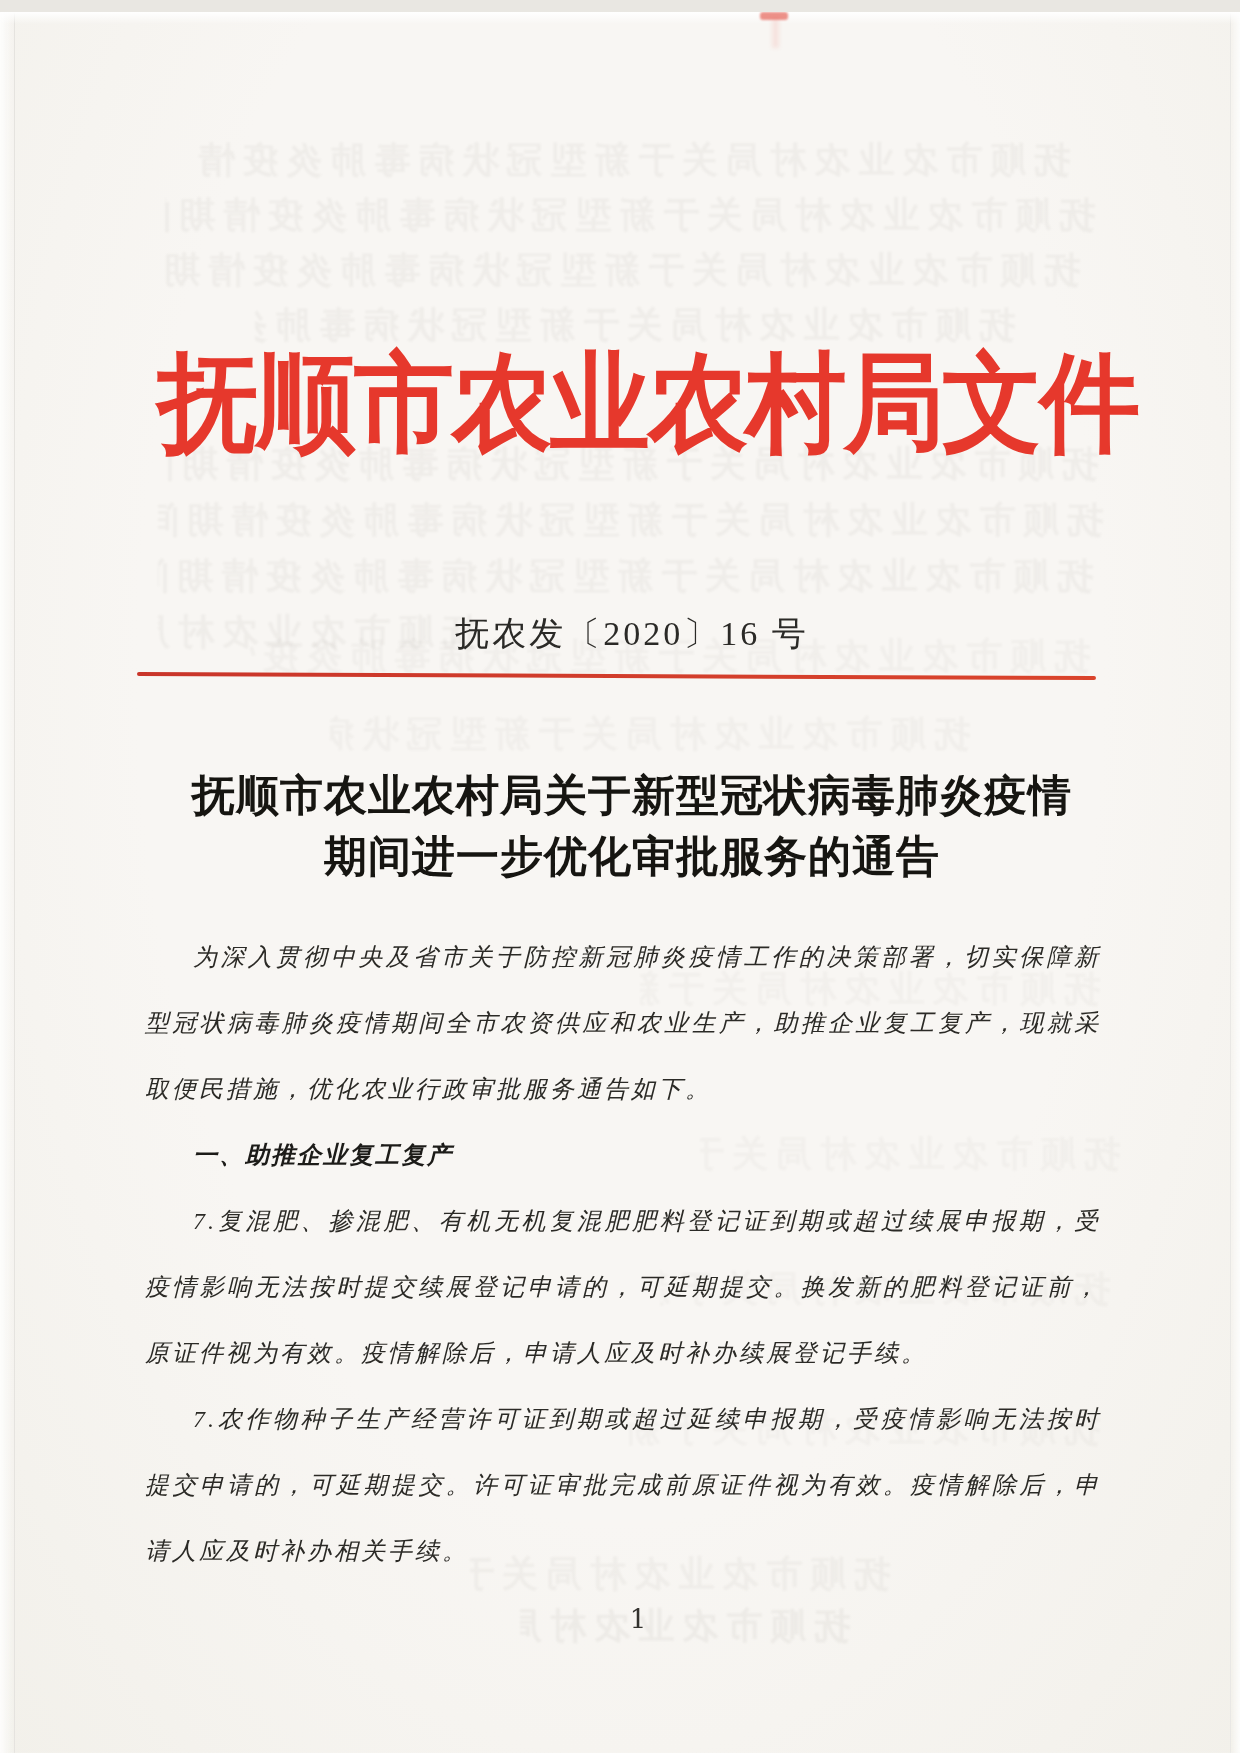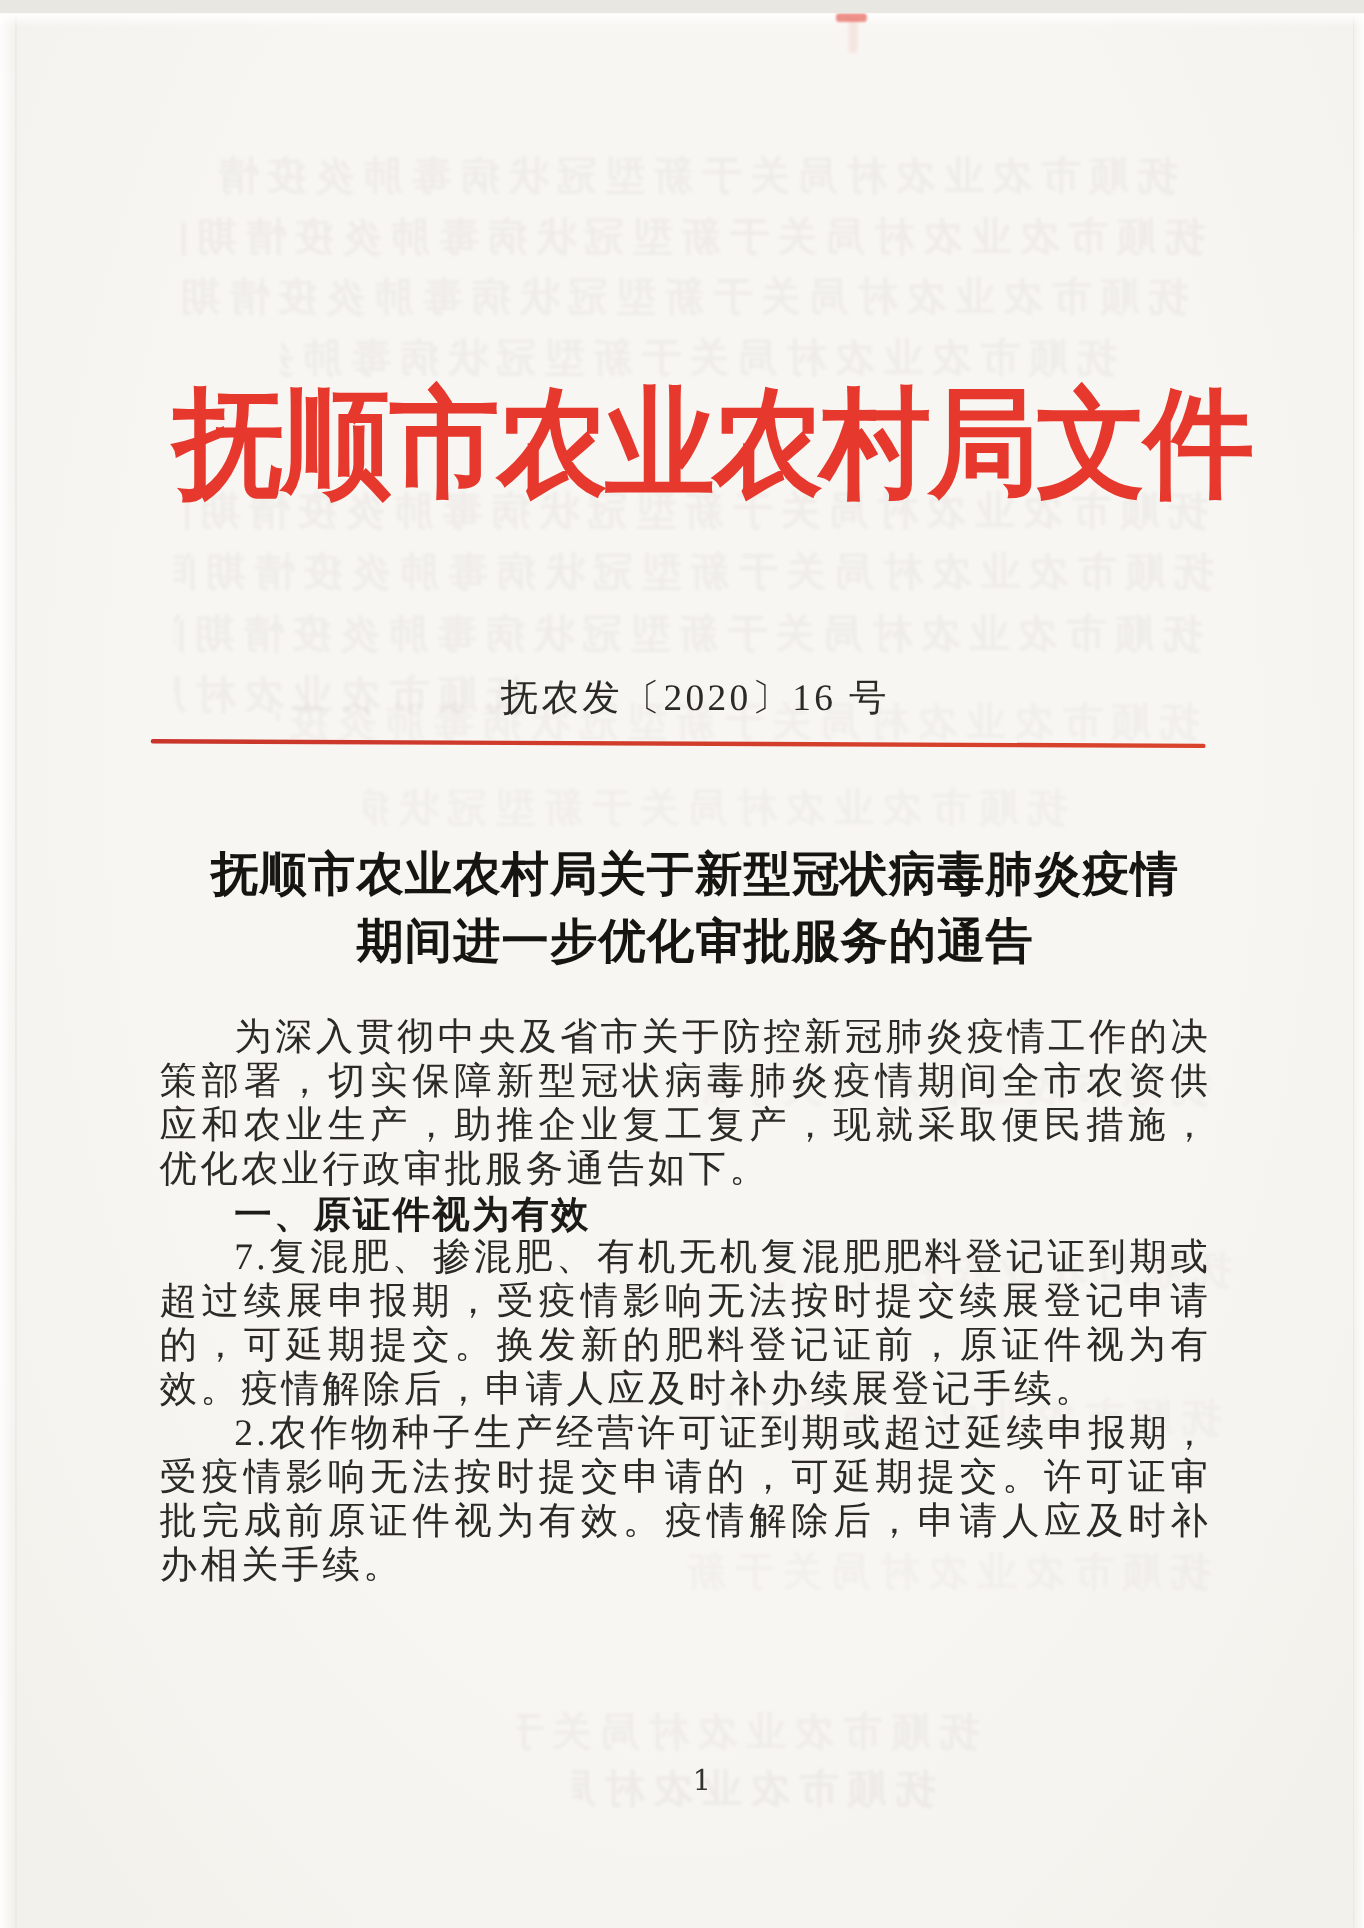--- a/index.html
+++ b/index.html
@@ -87,23 +87,24 @@
   .doc-title {
     position: absolute; top: 753px; left: 0; width: 100%;
     text-align: center;
     font-size: 43px; line-height: 61px; font-weight: 700;
     letter-spacing: 1px; color: #161511;
     transform: translateX(12px);
   }
 
   .body-text {
     position: absolute; top: 912px; left: 145px; width: 956px;
-    font-size: 34px; line-height: 40px; letter-spacing: 3px;
+    font-size: 24px; line-height: 66px; letter-spacing: 3px;
     color: #2b2a26;
     text-align: justify;
+    font-style: italic;
   }
   .body-text p { margin: 0; text-indent: 2em; }
   .section-heading {
     font-weight: 700; letter-spacing: 2px;
     font-family: "Liberation Sans", sans-serif;
     color: #1c1b18;
   }
 
   .page-number {
     position: absolute; top: 1592px; left: 0; width: 100%;
@@ -144,23 +145,23 @@
 
     <div class="red-rule"></div>
 
     <div class="doc-title">
       <div>抚顺市农业农村局关于新型冠状病毒肺炎疫情</div>
       <div>期间进一步优化审批服务的通告</div>
     </div>
 
     <div class="body-text">
       <p>为深入贯彻中央及省市关于防控新冠肺炎疫情工作的决策部署，切实保障新型冠状病毒肺炎疫情期间全市农资供应和农业生产，助推企业复工复产，现就采取便民措施，优化农业行政审批服务通告如下。</p>
-      <p class="section-heading">一、原证件视为有效</p>
+      <p class="section-heading">一、助推企业复工复产</p>
       <p>7.复混肥、掺混肥、有机无机复混肥肥料登记证到期或超过续展申报期，受疫情影响无法按时提交续展登记申请的，可延期提交。换发新的肥料登记证前，原证件视为有效。疫情解除后，申请人应及时补办续展登记手续。</p>
-      <p>2.农作物种子生产经营许可证到期或超过延续申报期，受疫情影响无法按时提交申请的，可延期提交。许可证审批完成前原证件视为有效。疫情解除后，申请人应及时补办相关手续。</p>
+      <p>7.农作物种子生产经营许可证到期或超过延续申报期，受疫情影响无法按时提交申请的，可延期提交。许可证审批完成前原证件视为有效。疫情解除后，申请人应及时补办相关手续。</p>
     </div>
 
     <div class="page-number">1</div>
   </div>
 
   <div class="edge edge-left"></div>
   <div class="edge edge-right"></div>
   <div class="edge edge-top"></div>
   <div class="edge edge-bottom"></div>
   <div class="red-smudge"></div>

